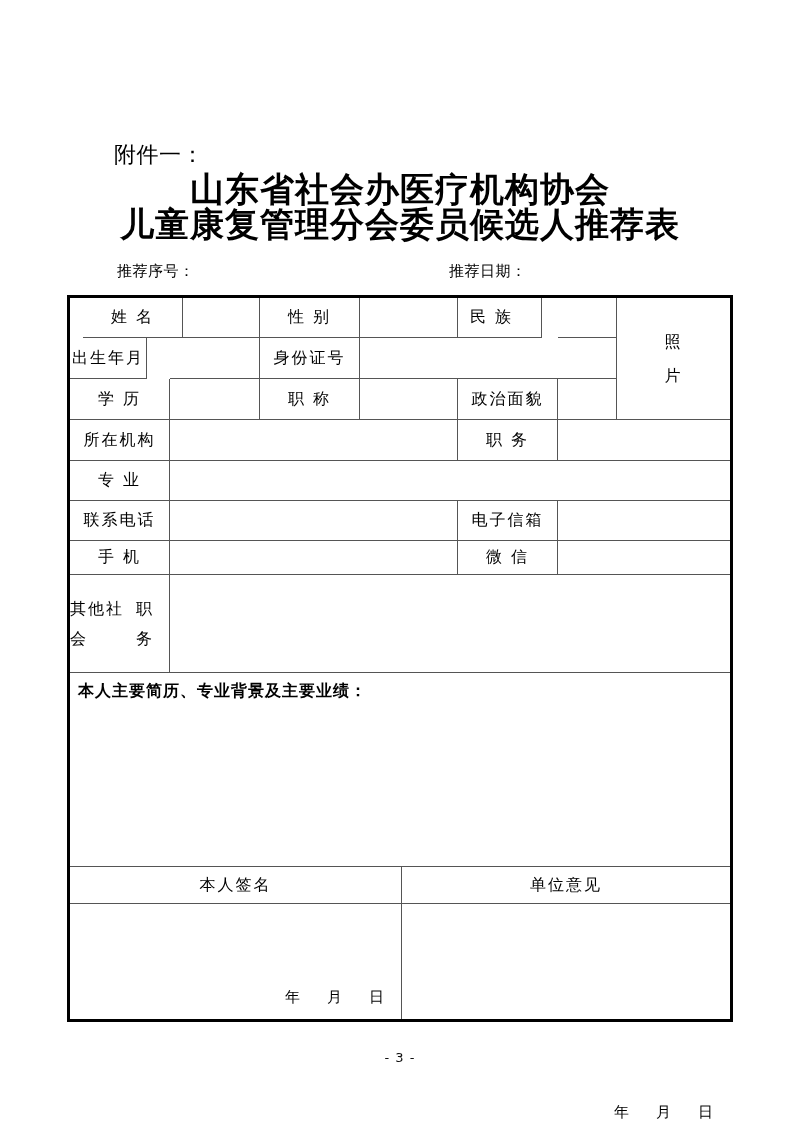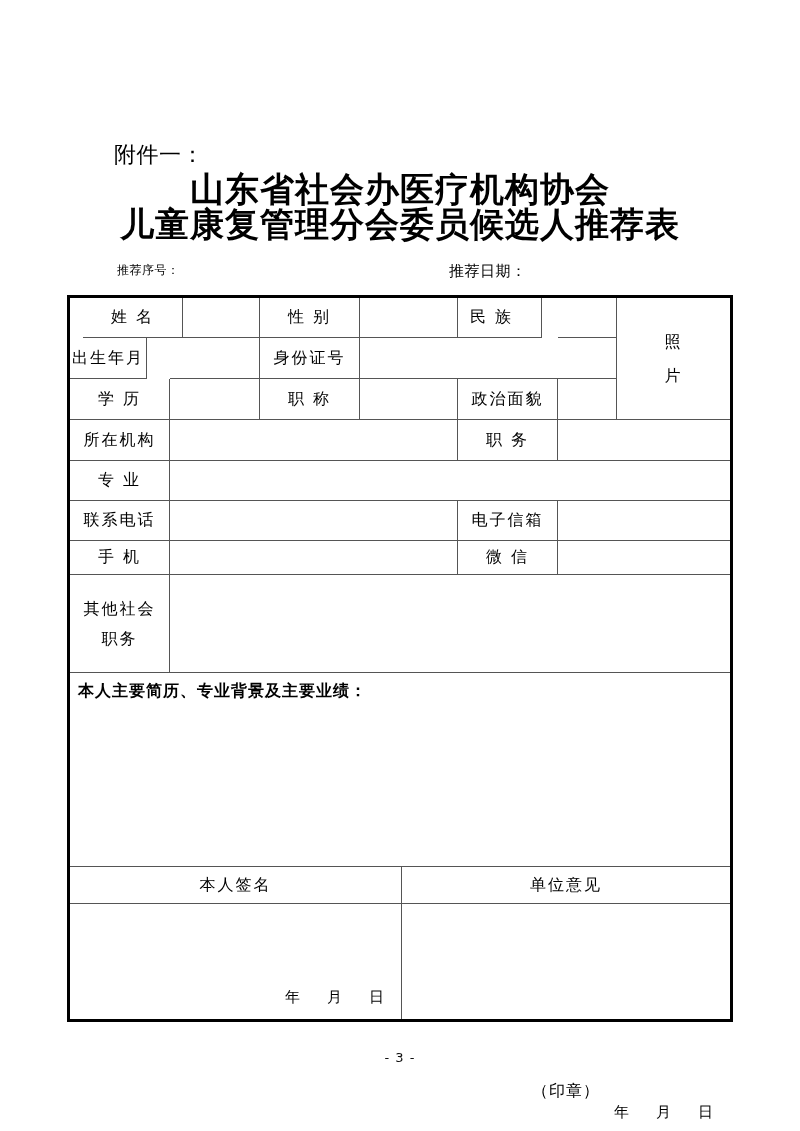--- a/index.html
+++ b/index.html
@@ -52,21 +52,21 @@
     position: absolute;
     left: 0;
     top: 262px;
     width: 800px;
     height: 22px;
   }
   .meta-row .meta-serial {
     position: absolute;
     left: 117px;
     top: 0;
-    font-size: 12px;
+    font-size: 15px;
     letter-spacing: 0.5px;
     white-space: nowrap;
   }
   .meta-row .meta-date {
     position: absolute;
     left: 449px;
     top: 0;
     font-size: 15px;
     letter-spacing: 0.5px;
     white-space: nowrap;
@@ -98,21 +98,21 @@
     align-items: center;
     justify-content: center;
     font-size: 16px;
     letter-spacing: 2px;
     overflow: hidden;
   }
   .cell.no-right { border-right: none; }
   .cell.label { font-weight: normal; }
   .cell.value { }
   .cell.tall-label {
-    flex-direction: column;
+    flex-direction: row;
     justify-content: center;
     line-height: 30px;
   }
   .cell.topleft {
     align-items: flex-start;
     justify-content: flex-start;
     padding: 8px 0 0 8px;
     letter-spacing: 1px;
     font-weight: bold;
   }
@@ -244,21 +244,20 @@
 
       <div class="sign-cell head" style="left:0px; top:569px; width:332px; height:37px;">本人签名</div>
       <div class="sign-cell head no-right" style="left:332px; top:569px; width:328px; height:37px;">单位意见</div>
 
       <div class="sign-cell sign-body no-bottom" style="left:0px; top:606px; width:332px; height:115px;">
         <div class="ymd">
           <span>年</span><span class="g"></span><span>月</span><span class="g"></span><span>日</span>
         </div>
       </div>
       <div class="sign-cell sign-body no-right no-bottom" style="left:332px; top:606px; width:328px; height:115px;">
-        <div class="seal-text">（印章）</div>
         <div class="ymd">
           <span>年</span><span class="g"></span><span>月</span><span class="g"></span><span>日</span>
         </div>
       </div>
 
     </div>
   </div>
 
   <div class="page-footer">- 3 -</div>
 

